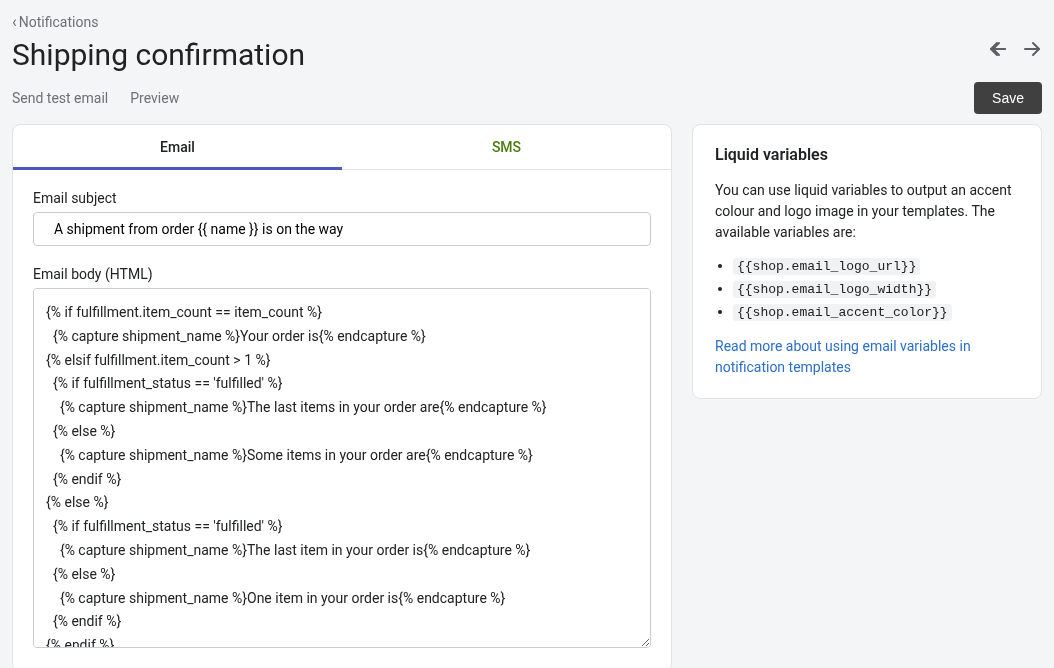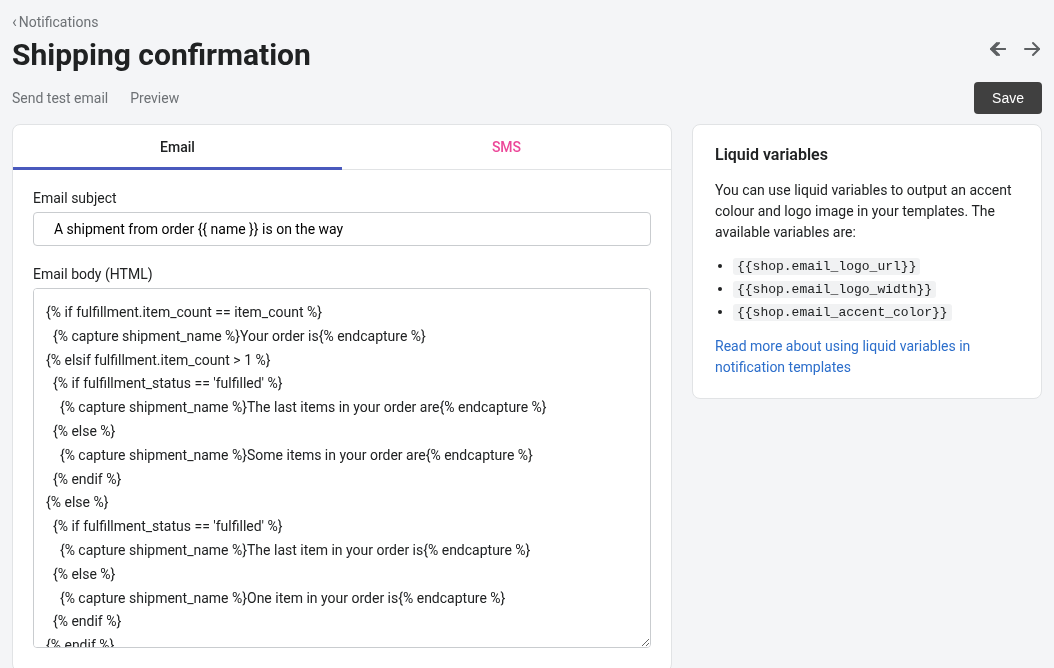--- a/index.html
+++ b/index.html
@@ -30,21 +30,21 @@
       font-size: 16px;
       margin-right: 2px;
     }
     .header-row {
       display: flex;
       justify-content: space-between;
       align-items: flex-start;
     }
     .page-title {
       font-size: 30px;
-      font-weight: 700;
+      font-weight: 400;
       color: #202223;
       margin-bottom: 10px;
     }
     .nav-arrows {
       display: flex;
       gap: 14px;
       color: #5c5f62;
       font-size: 20px;
       padding-top: 2px;
     }
@@ -90,21 +90,21 @@
     }
     .tabs {
       display: flex;
       border-bottom: 1px solid #e1e3e5;
     }
     .tab {
       flex: 1;
       text-align: center;
       padding: 14px 0;
       font-size: 14px;
-      color: #ec4899;
+      color: #4d7c0f;
       cursor: pointer;
       position: relative;
       font-weight: 500;
     }
     .tab.active {
       color: #202223;
     }
     .tab.active::after {
       content: "";
       position: absolute;
@@ -254,17 +254,17 @@
     </div>
 
     <div class="sidebar-card">
       <div class="sidebar-title">Liquid variables</div>
       <div class="sidebar-desc">You can use liquid variables to output an accent colour and logo image in your templates. The available variables are:</div>
       <ul class="var-list">
         <li><span class="code-chip">{{shop.email_logo_url}}</span></li>
         <li><span class="code-chip">{{shop.email_logo_width}}</span></li>
         <li><span class="code-chip">{{shop.email_accent_color}}</span></li>
       </ul>
-      <a class="help-link">Read more about using liquid variables in notification templates</a>
+      <a class="help-link">Read more about using email variables in notification templates</a>
     </div>
   </div>
 
 </div>
 
 </body></html>

